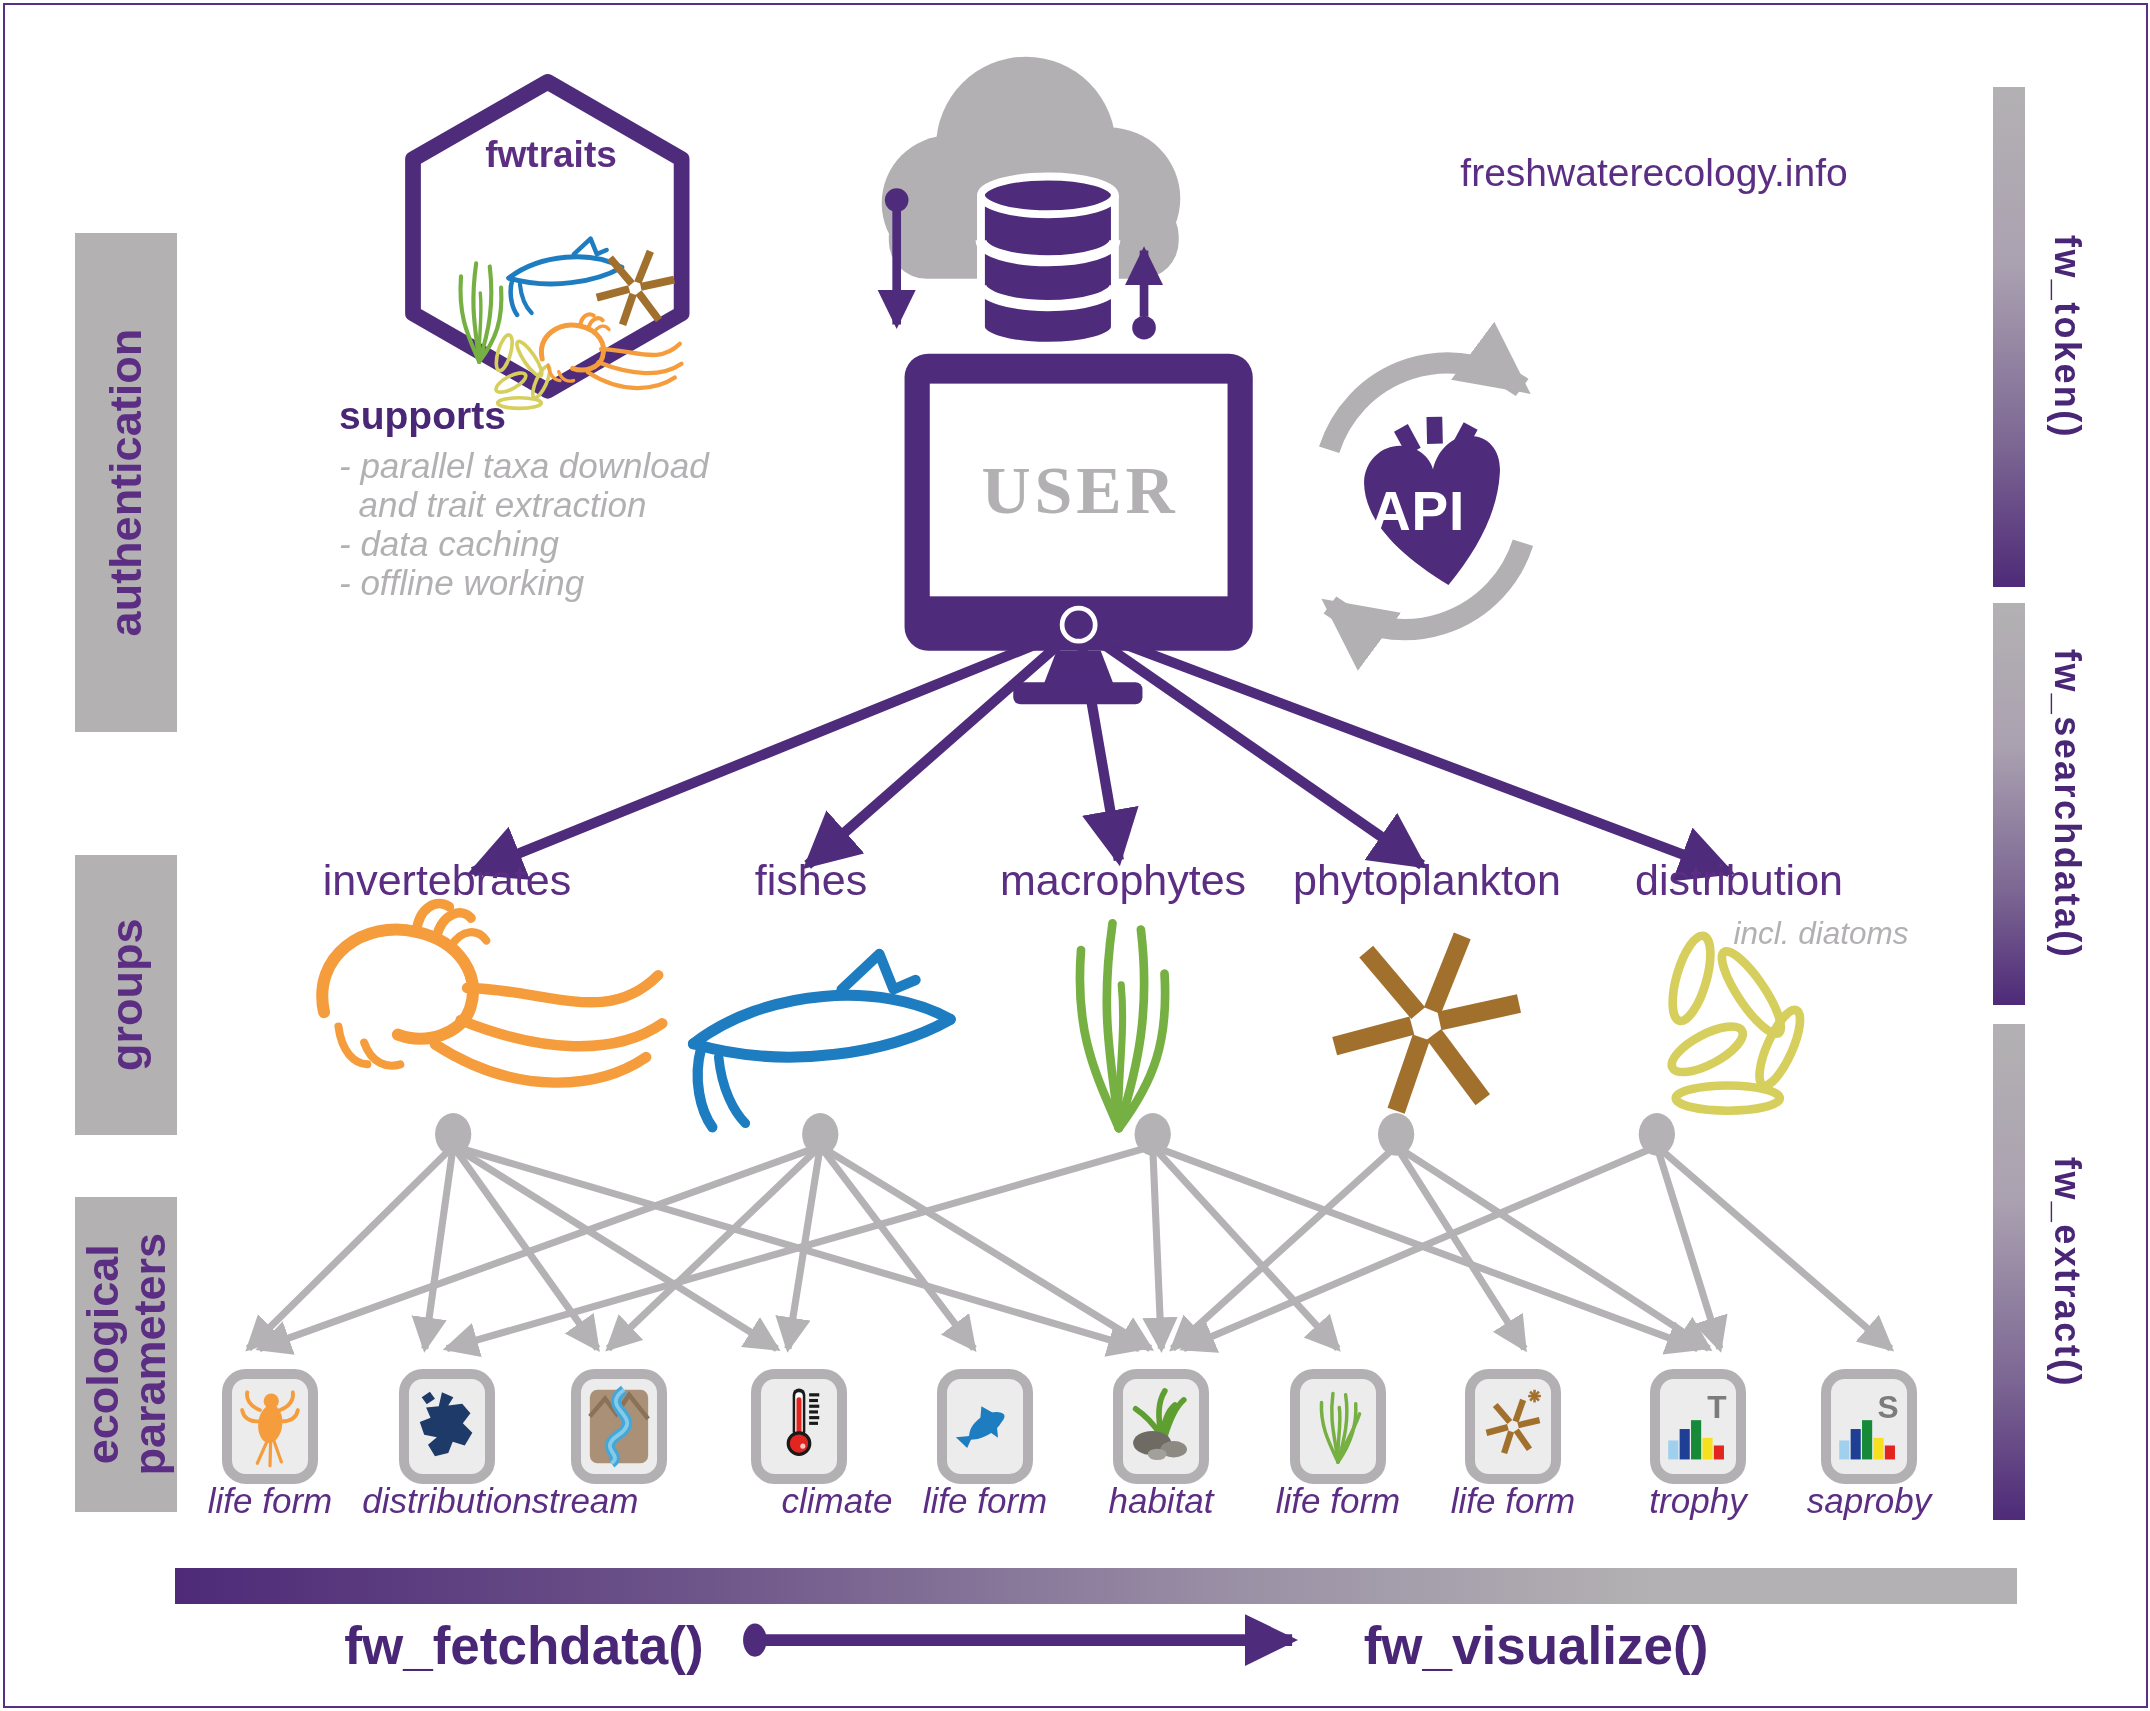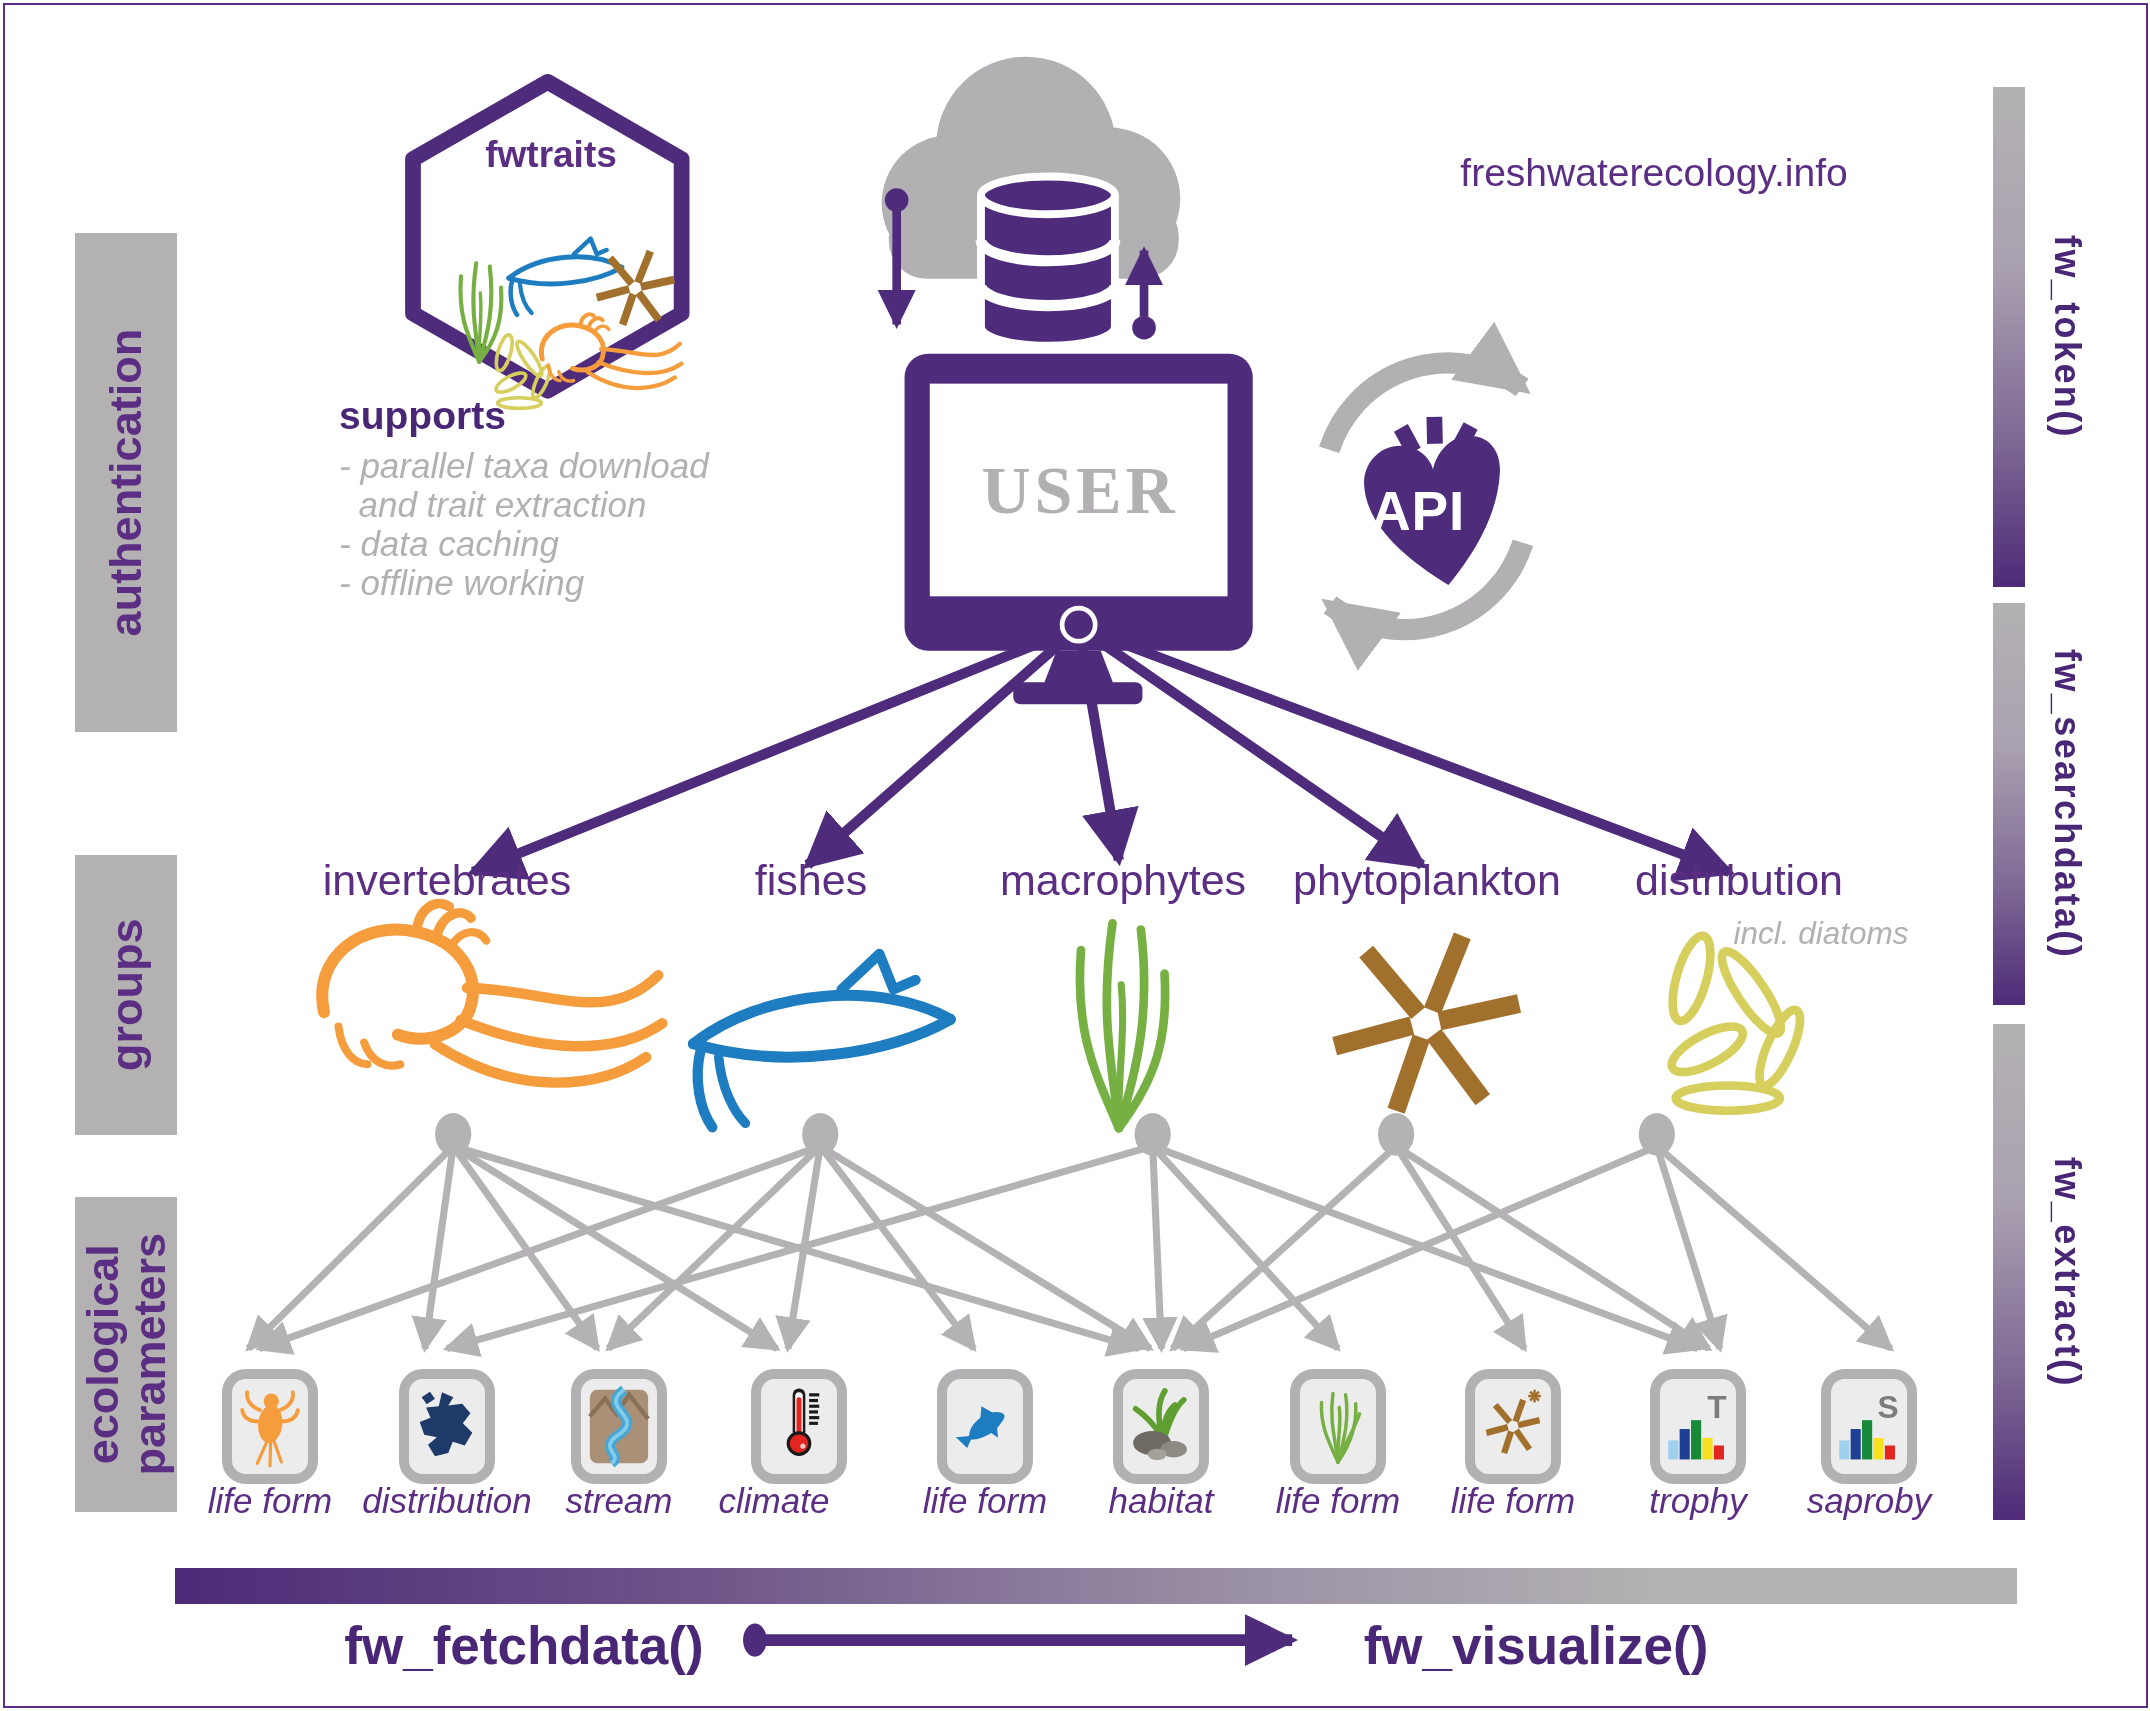--- a/index.html
+++ b/index.html
@@ -362,22 +362,22 @@
       <rect x="-29" y="4" width="16" height="48" fill="#1e3f93"></rect>
       <rect x="-11" y="-10" width="16" height="62" fill="#168a38"></rect>
       <rect x="7" y="18" width="16" height="34" fill="#f6e01f"></rect>
       <rect x="25" y="30" width="16" height="22" fill="#e3251f"></rect>
       <text x="30" y="-14" font-size="50" font-weight="bold" fill="#7c7c7c" text-anchor="middle" font-family="Liberation Sans, sans-serif">S</text>
     </svg>
   </div>
 
   <div class="abs cx param-label" style="left:270px;">life form</div>
   <div class="abs cx param-label" style="left:447px;">distribution</div>
-  <div class="abs cx param-label" style="left:619px;">stream</div>
-  <div class="abs cx param-label" style="left:774px;">climate</div>
+  <div class="abs cx param-label" style="left:585px;">stream</div>
+  <div class="abs cx param-label" style="left:837px;">climate</div>
   <div class="abs cx param-label" style="left:985px;">life form</div>
   <div class="abs cx param-label" style="left:1161px;">habitat</div>
   <div class="abs cx param-label" style="left:1338px;">life form</div>
   <div class="abs cx param-label" style="left:1513px;">life form</div>
   <div class="abs cx param-label" style="left:1698px;">trophy</div>
   <div class="abs cx param-label" style="left:1869px;">saproby</div>
 
   <div class="abs hbar"></div>
   <div class="abs cx pipe-label" style="left:524px;">fw_fetchdata()</div>
   <div class="abs cx pipe-label" style="left:1536px;">fw_visualize()</div>

